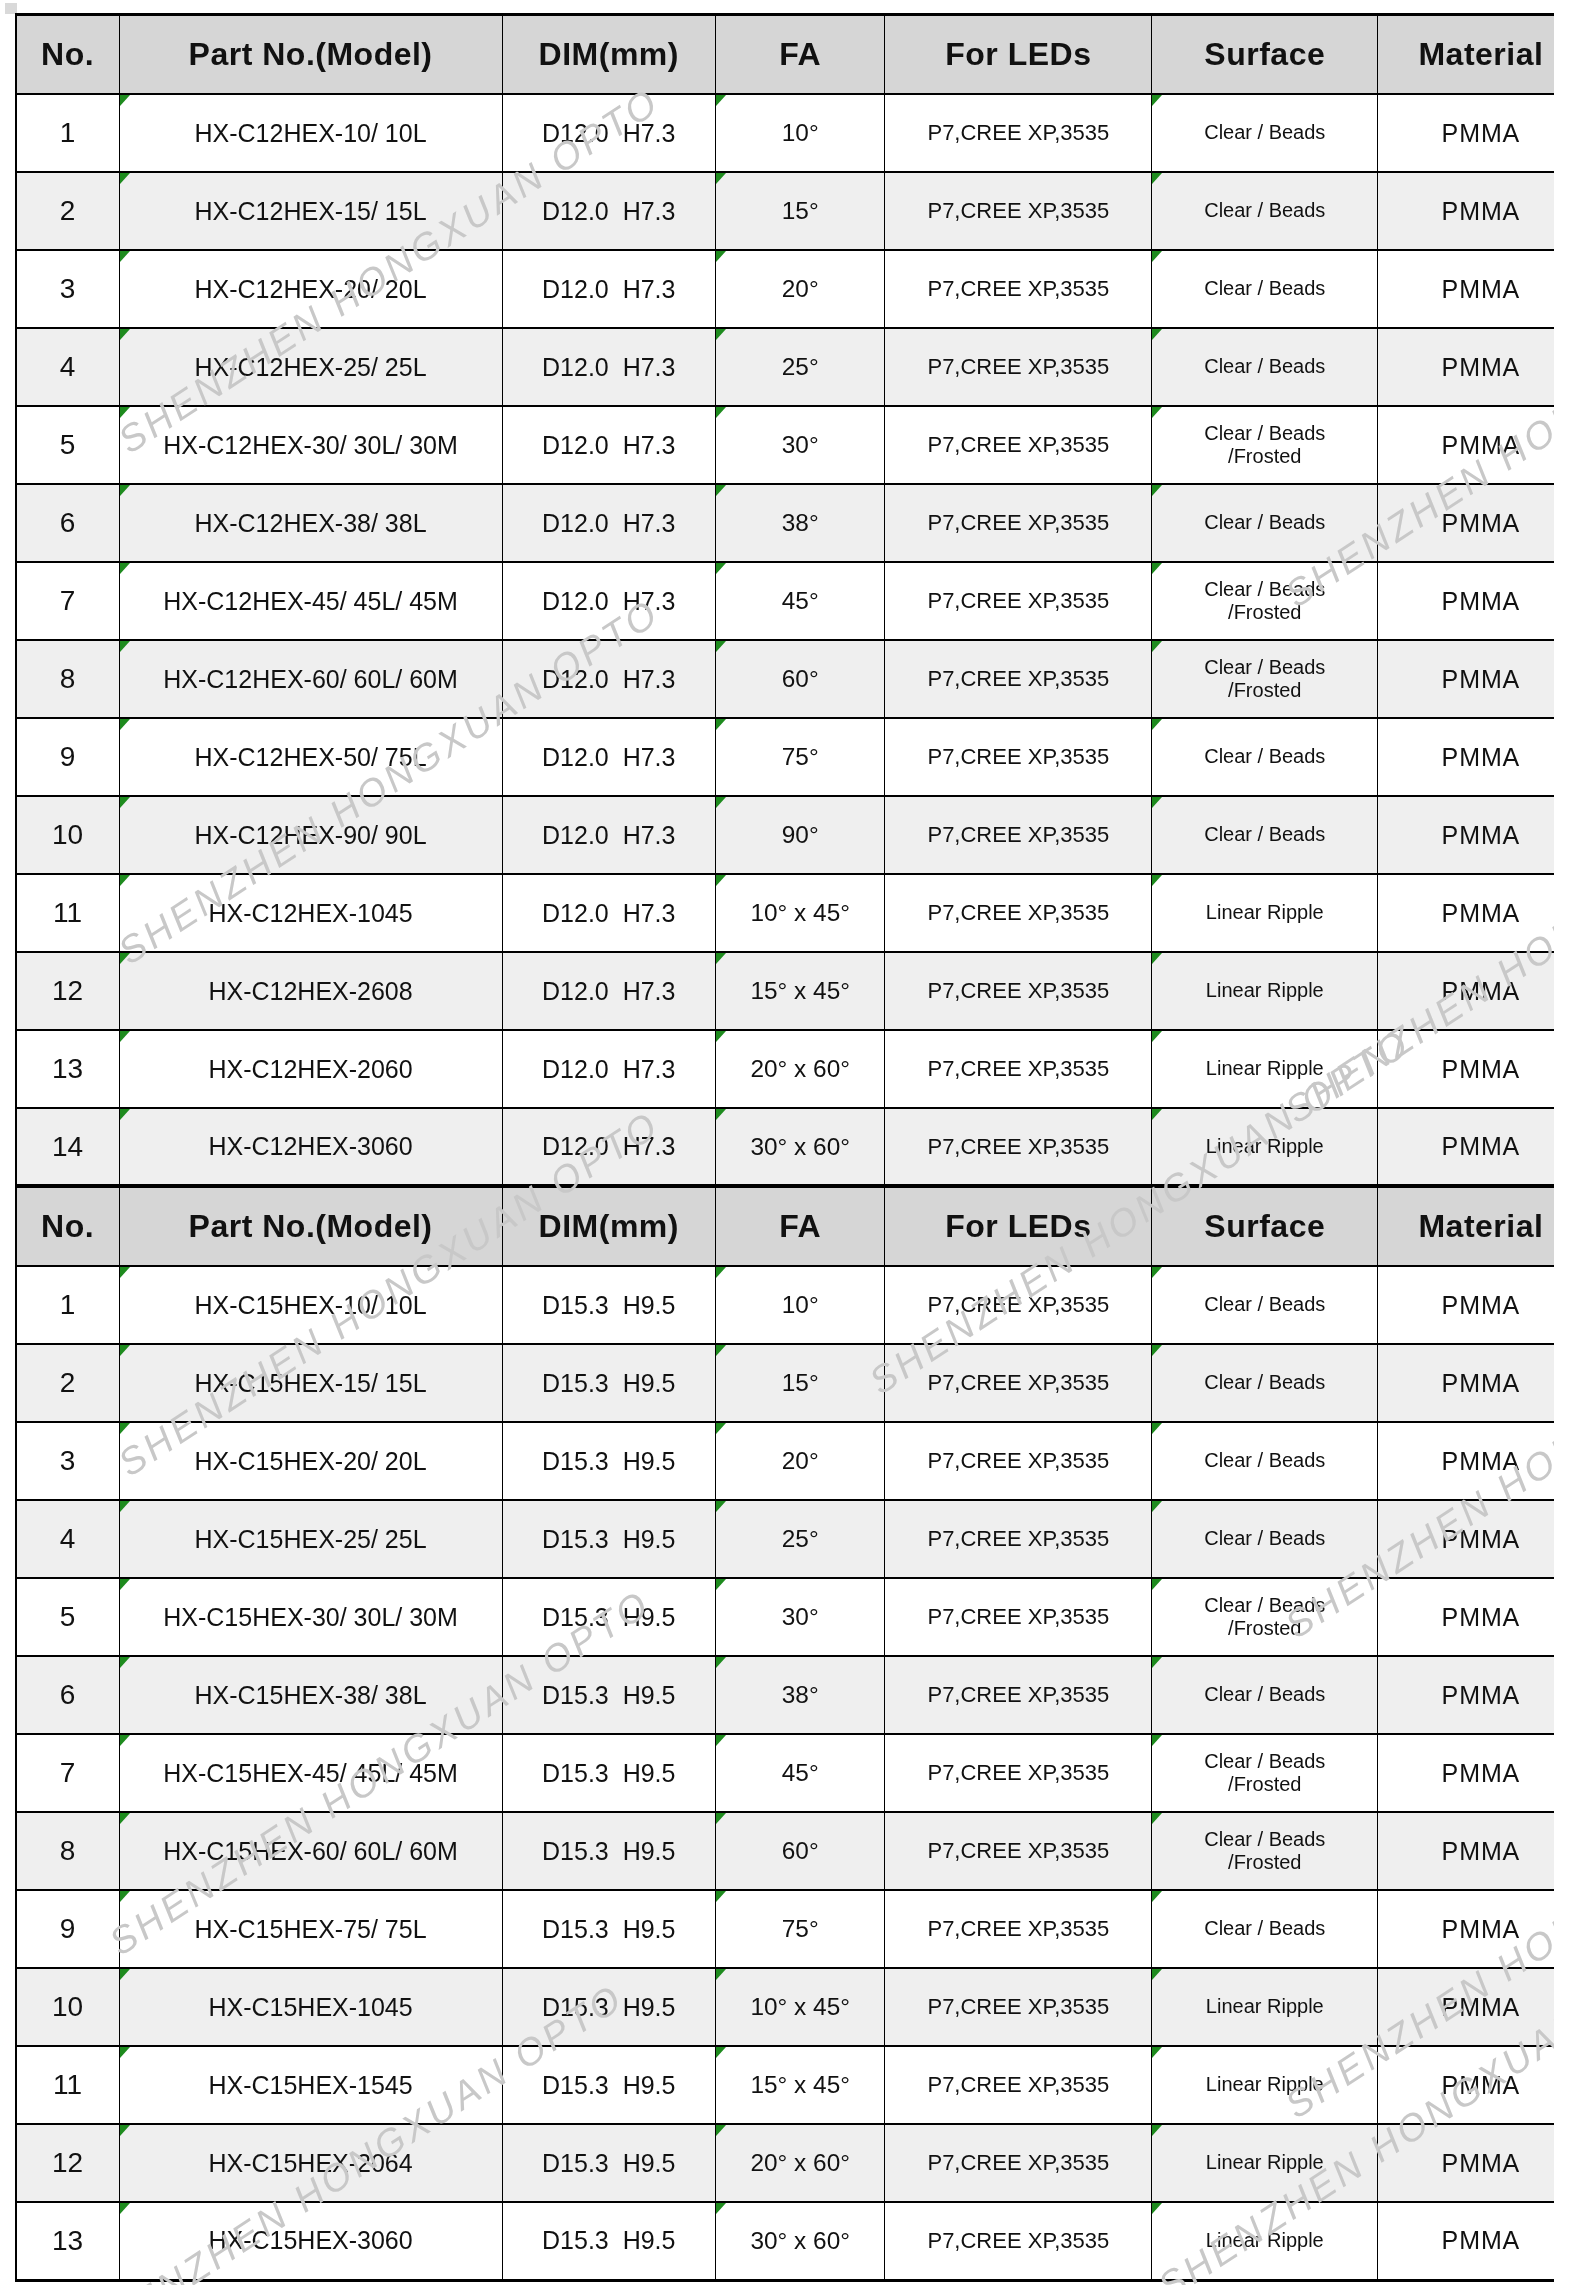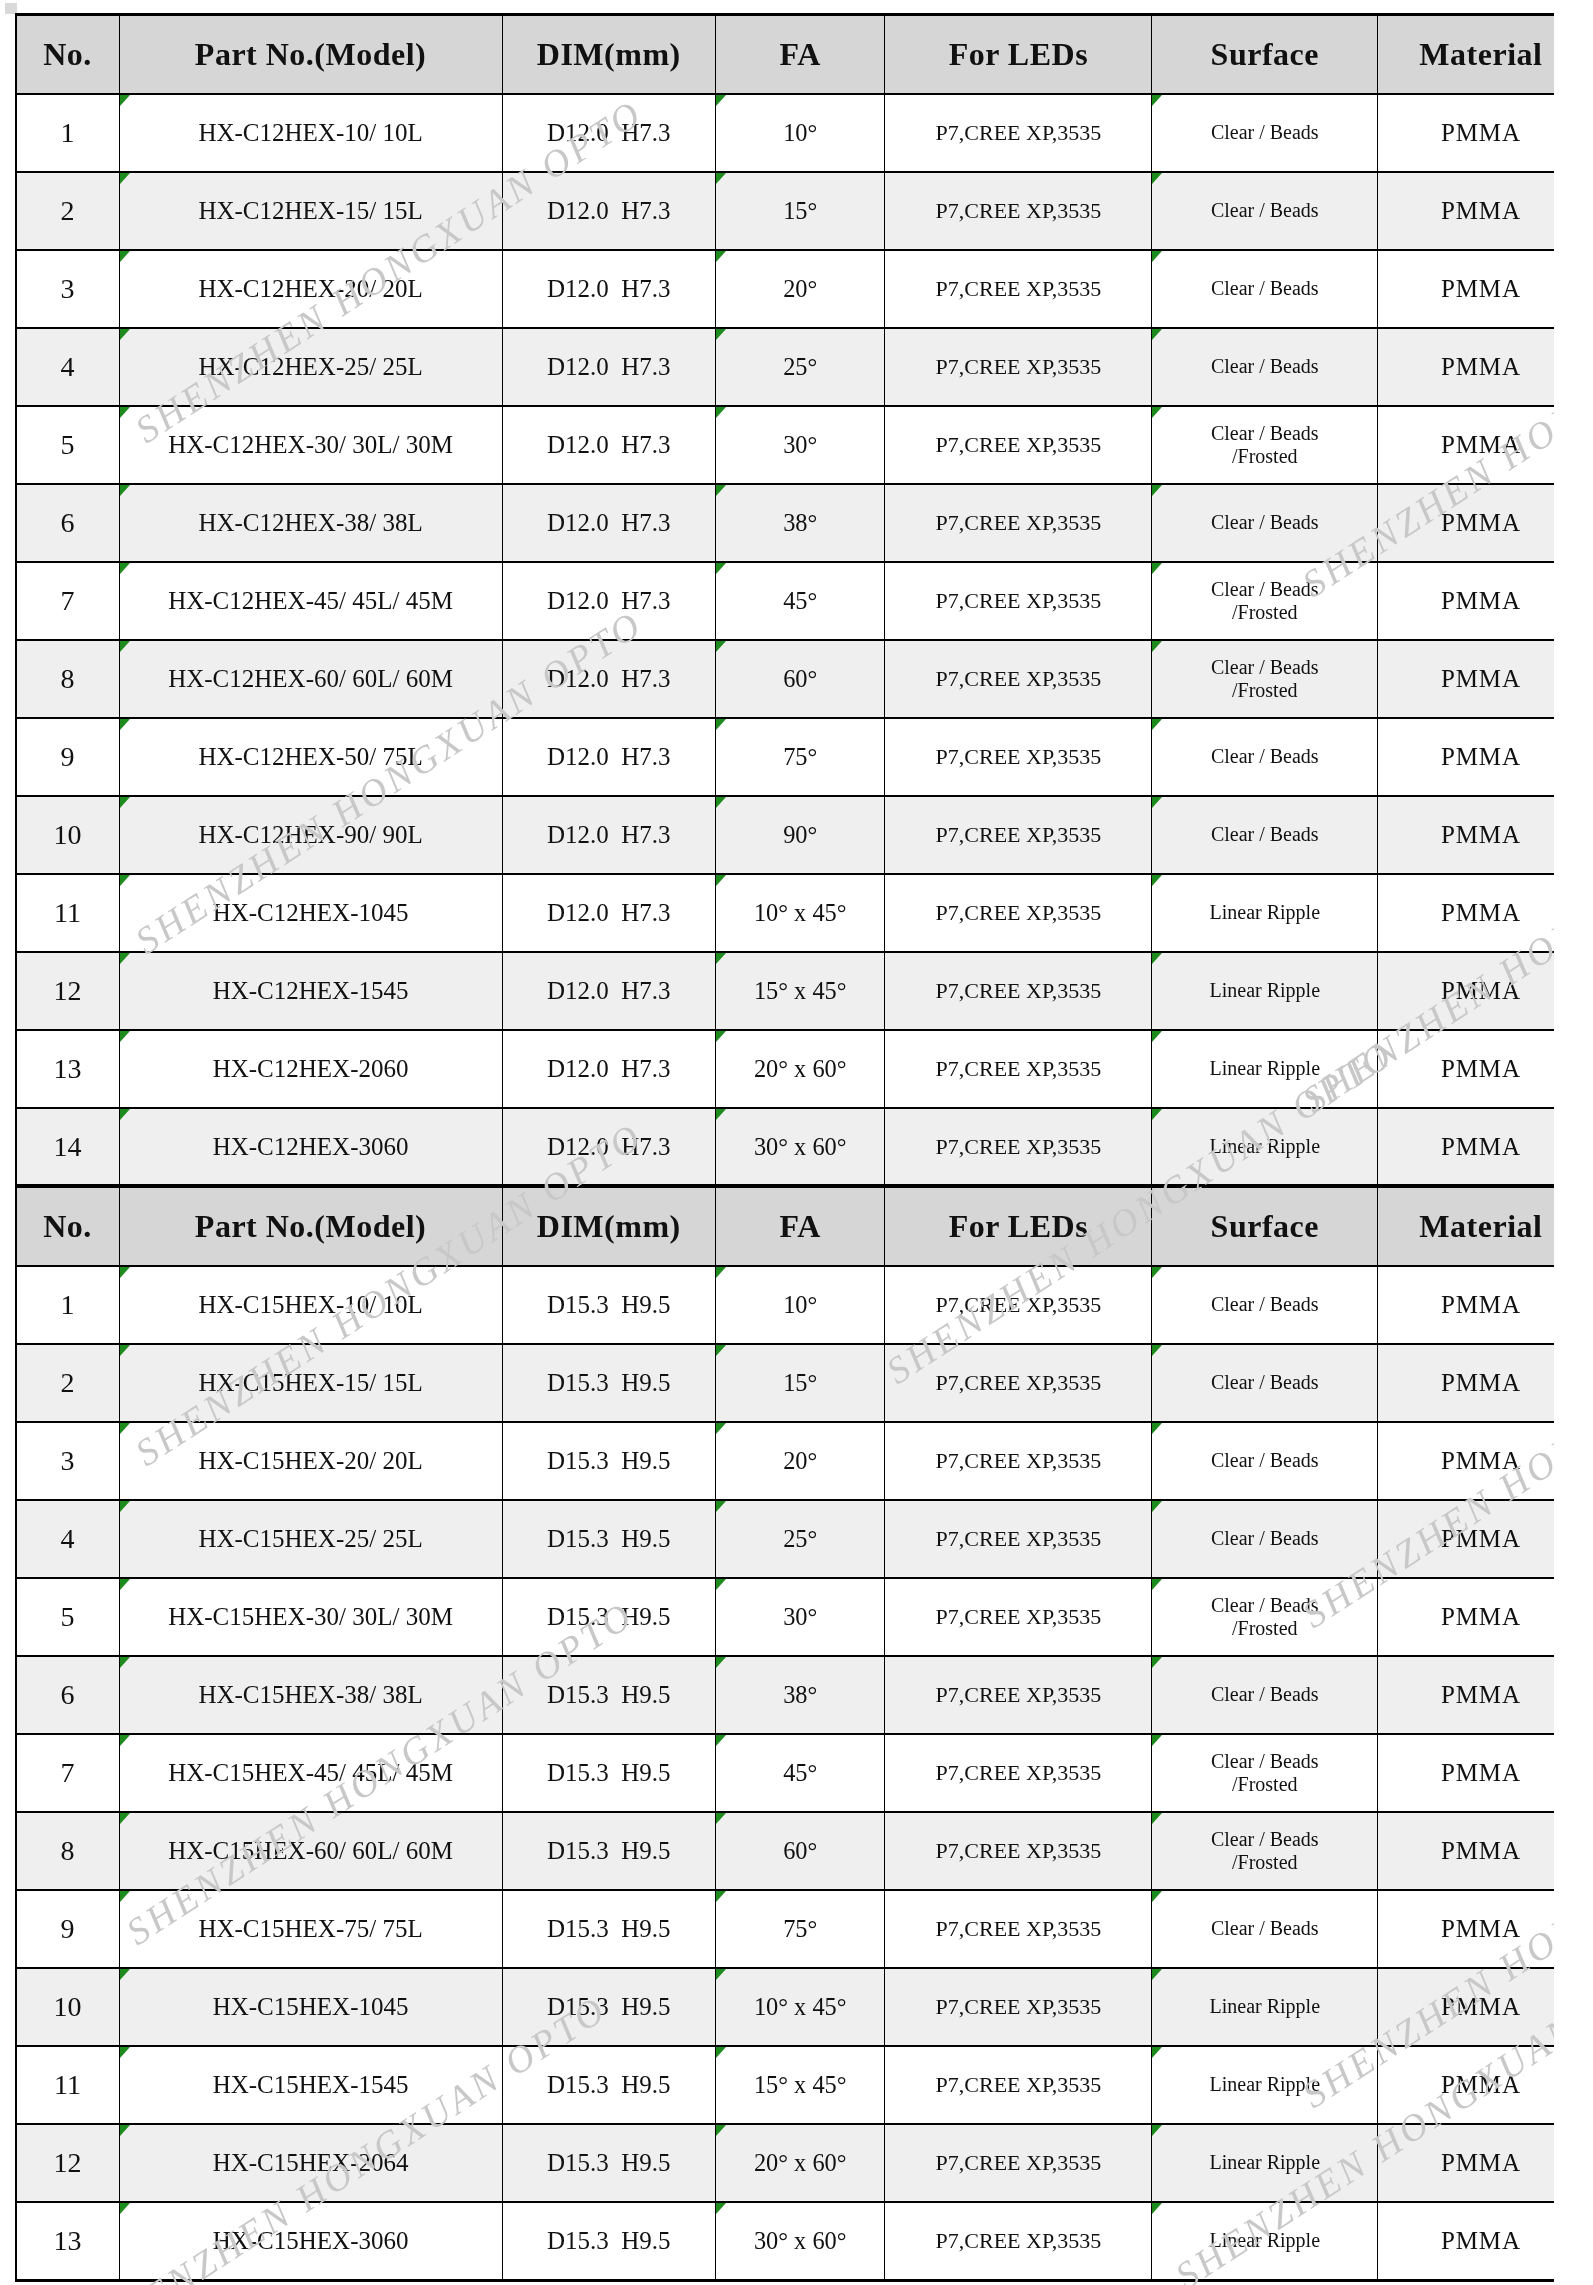--- a/index.html
+++ b/index.html
@@ -1,21 +1,21 @@
 <!DOCTYPE html>
 <html style="--header-bg: #d6d6d6; --alt-bg: #efefef; --border: #000000; --flag-green: #1e8b1e; --wm-color: #c8c8c8;font-size:14.5px"><head>
 <meta charset="utf-8">
 <style>
   html,body{margin:0;padding:0;background:#fff;}
   .page{
     position:relative;
     width:1554px;height:2285px;
     background:#fff;
     overflow:hidden;
-    font-family:Liberation Serif, serif;
+    font-family:Liberation Sans, sans-serif;
     color:#111;
   }
   table.spec{
     position:absolute;left:14.5px;top:12.7px;
     width:1572px;
     border-collapse:collapse;
     table-layout:fixed;
     border:3.6px solid var(--border,#000);
     border-left-width:2.7px;
   }
@@ -234,21 +234,21 @@
           <td class="c-leds"><span>P7,CREE XP,3535</span></td>
           <td class="c-surface">
             <span class="corner"></span>
             <div>Linear Ripple</div>
             <div></div>
           </td>
           <td class="c-material"><span>PMMA</span></td>
         </tr>
         <tr class="row even">
           <td class="c-no"><span>12</span></td>
-          <td class="c-part"><span class="corner"></span><span>HX-C12HEX-1545</span></td>
+          <td class="c-part"><span class="corner"></span><span>HX-C12HEX-2608</span></td>
           <td class="c-dim"><span>D12.0  H7.3</span></td>
           <td class="c-fa"><span class="corner"></span><span>15° x 45°</span></td>
           <td class="c-leds"><span>P7,CREE XP,3535</span></td>
           <td class="c-surface">
             <span class="corner"></span>
             <div>Linear Ripple</div>
             <div></div>
           </td>
           <td class="c-material"><span>PMMA</span></td>
         </tr>

